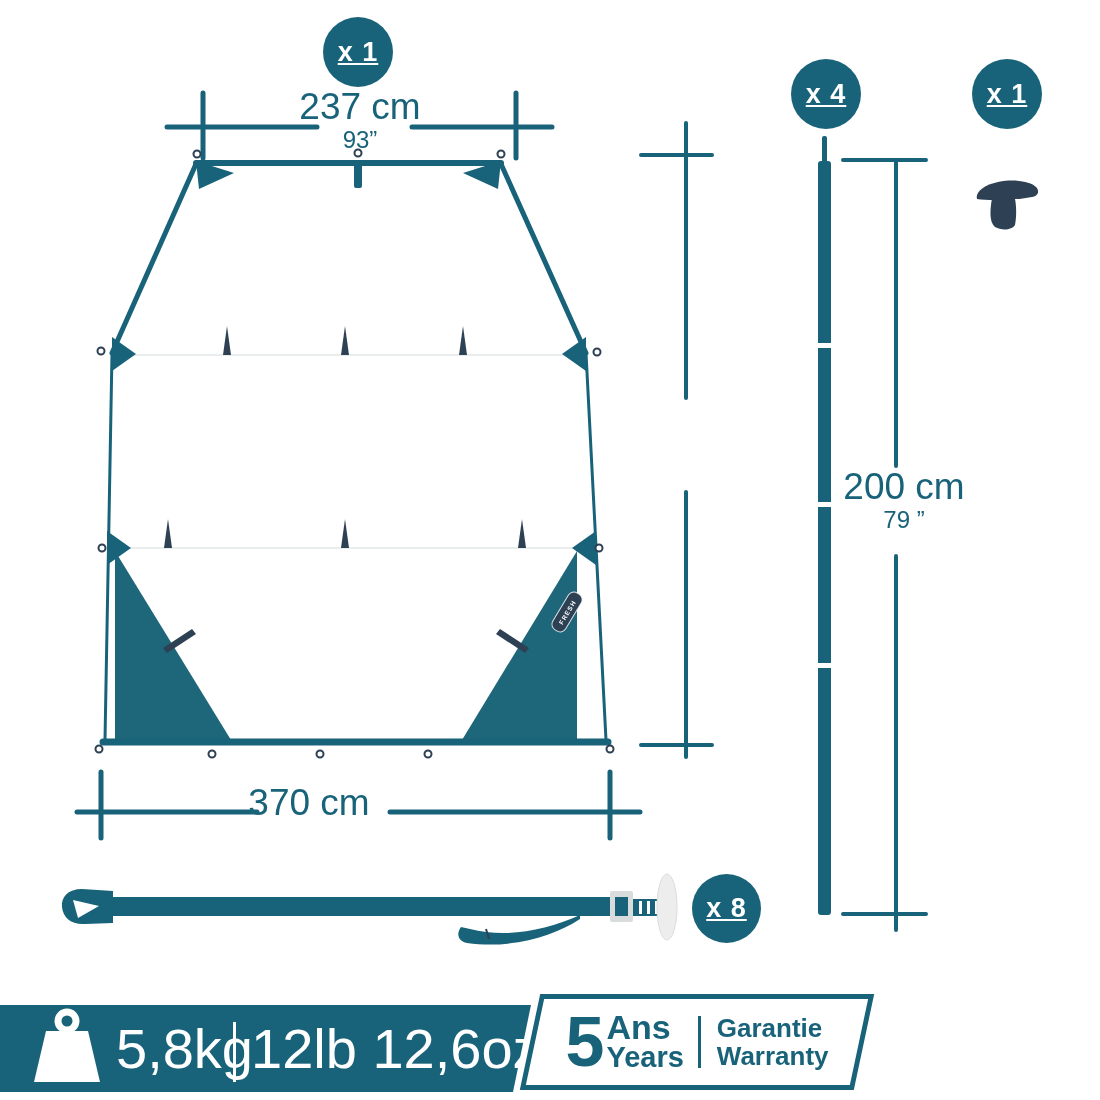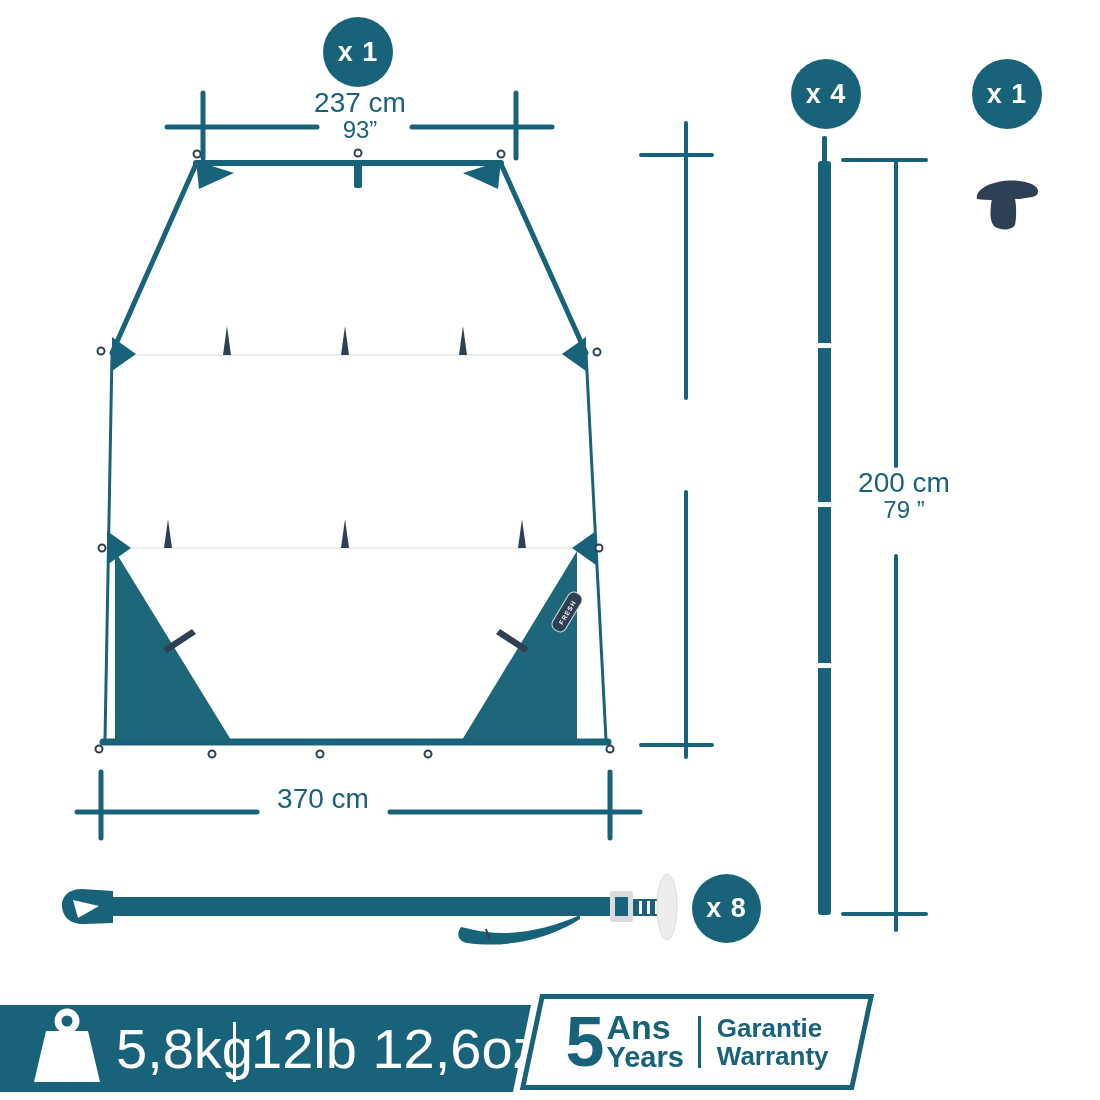--- a/index.html
+++ b/index.html
@@ -18,24 +18,24 @@
   .f-fill{fill:var(--teal-fill);}
   .f-navy{fill:var(--navy);}
   .edge{stroke:var(--teal);stroke-linecap:round;}
   .dim{stroke:var(--teal);stroke-linecap:round;}
   .faint{stroke:#E3E7E9;stroke-width:1.5;}
   .grommet{fill:#fff;stroke:var(--navy);stroke-width:2;}
 
   .badge{
     position:absolute;z-index:3;border-radius:50%;background:var(--teal);
     color:#fff;display:flex;align-items:center;justify-content:center;
-    font-weight:700;font-size:27px;letter-spacing:1px;
+    font-weight:700;font-size:27px;letter-spacing:1px;text-decoration:underline;
   }
   .dimlabel{position:absolute;z-index:2;width:200px;text-align:center;color:var(--teal);}
-  .dim-metric{font-size:28px;font-weight:400;line-height:1.05;}
+  .dim-metric{font-size:37px;font-weight:400;line-height:1.05;}
   .dim-imperial{font-size:24px;font-weight:400;line-height:1.05;}
 
   .fresh-badge{
     position:absolute;z-index:2;left:545px;top:604px;width:42px;height:14px;
     background:var(--navy);border:1px solid rgba(255,255,255,.85);border-radius:7px;
     transform:rotate(-59deg);display:flex;align-items:center;justify-content:center;
     color:#fff;font-size:6.5px;font-weight:700;letter-spacing:1px;
   }
   .brand-label{
     position:absolute;z-index:2;left:551px;top:679px;width:92px;height:14px;
@@ -189,21 +189,21 @@
 
   <div class="badge" style="left:323px;top:17px;width:70px;height:70px">x 1</div>
   <div class="badge" style="left:791px;top:59px;width:70px;height:70px">x 4</div>
   <div class="badge" style="left:972px;top:59px;width:70px;height:70px">x 1</div>
   <div class="badge" style="left:692px;top:874px;width:69px;height:69px">x 8</div>
 
   <div class="dimlabel" style="left:260px;top:88px">
     <div class="dim-metric">237 cm</div>
     <div class="dim-imperial">93”</div>
   </div>
-  <div class="dimlabel" style="left:223px;top:784px">
+  <div class="dimlabel" style="left:209px;top:784px">
     <div class="dim-metric">370 cm</div>
   </div>
   <div class="dimlabel" style="left:804px;top:468px">
     <div class="dim-metric">200 cm</div>
     <div class="dim-imperial">79 ”</div>
   </div>
 
   <div class="fresh-badge">FRESH</div>
   <div class="brand-label">
     <span class="brand">QUECHUA</span>

